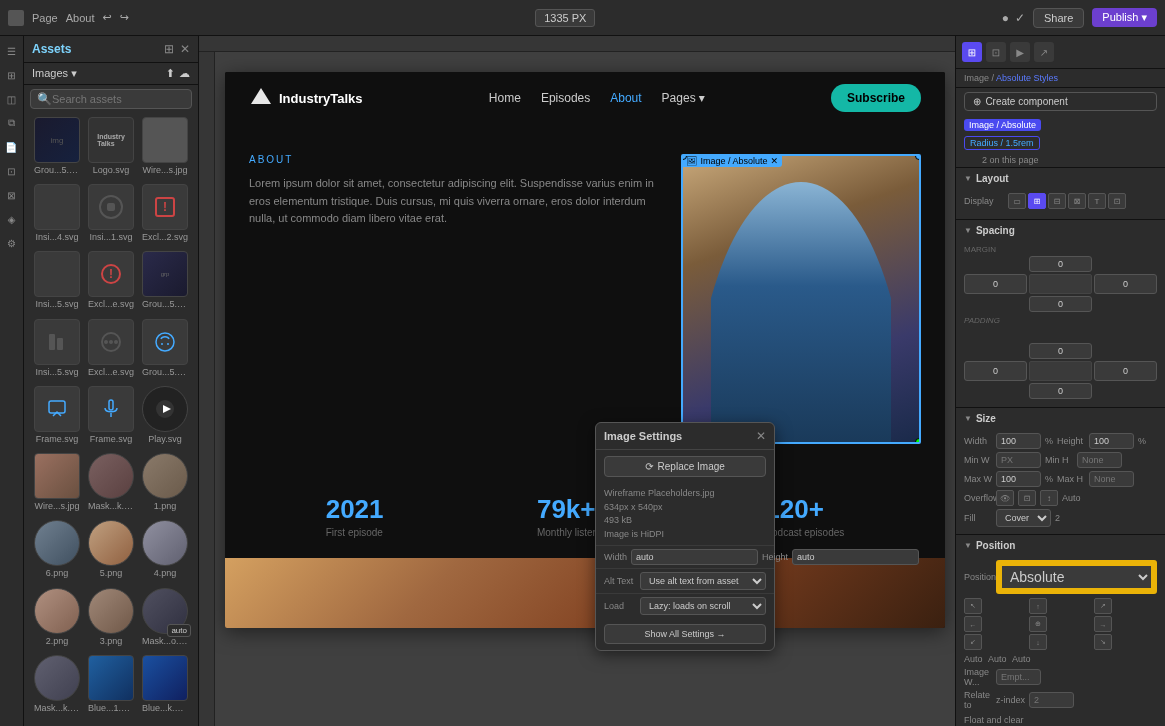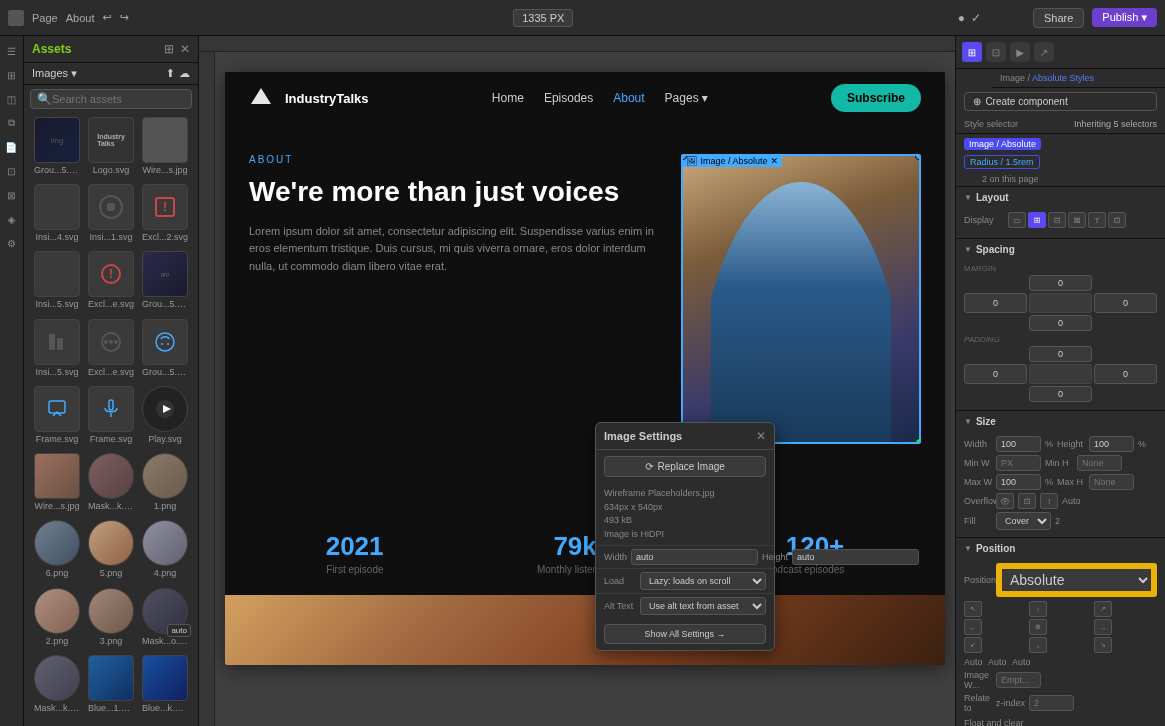--- a/index.html
+++ b/index.html
@@ -14,21 +14,21 @@
       justify-content: space-between;
       padding: 0 8px;
       border-bottom: 1px solid #111;
       flex-shrink: 0;
     }
     .top-bar-left { display: flex; align-items: center; gap: 8px; color: #aaa; font-size: 11px; }
     .top-bar-left .logo { width: 16px; height: 16px; background: #555; border-radius: 2px; }
     .top-bar-center { display: flex; align-items: center; gap: 8px; }
     .top-bar-center .px-display { background: #3a3a3a; border: 1px solid #555; padding: 2px 8px; border-radius: 3px; font-size: 11px; color: #ccc; }
     .top-bar-right { display: flex; align-items: center; gap: 8px; }
-    .btn-share { background: #3a3a3a; border: 1px solid #555; color: #ccc; padding: 3px 10px; border-radius: 4px; cursor: pointer; font-size: 11px; margin-left: 44px; }
+    .btn-share { background: #3a3a3a; border: 1px solid #555; color: #ccc; padding: 3px 10px; border-radius: 4px; cursor: pointer; font-size: 11px; }
     .btn-publish { background: #6c3fcf; color: #fff; border: none; padding: 3px 10px; border-radius: 4px; cursor: pointer; font-size: 11px; }
     .top-bar-icons { display: flex; gap: 6px; align-items: center; color: #aaa; }
 
     
     .main-layout {
       display: flex;
       flex: 1;
       overflow: hidden;
     }
 
@@ -59,21 +59,21 @@
       flex-direction: column;
       flex-shrink: 0;
     }
     .assets-header {
       display: flex;
       align-items: center;
       justify-content: space-between;
       padding: 6px 8px;
       border-bottom: 1px solid #111;
     }
-    .assets-title { font-size: 12px; font-weight: 600; color: #84cc16; }
+    .assets-title { font-size: 12px; font-weight: 600; color: #7dd3fc; }
     .assets-header-icons { display: flex; gap: 6px; color: #888; }
     .assets-dropdown {
       display: flex; align-items: center; padding: 4px 8px; border-bottom: 1px solid #111;
     }
     .assets-dropdown span { font-size: 11px; color: #ccc; }
     .assets-dropdown-icons { display: flex; gap: 4px; margin-left: auto; }
     .search-bar {
       margin: 4px 6px;
       display: flex; align-items: center;
       background: #3a3a3a;
@@ -126,21 +126,21 @@
     }
 
     
     .site-nav {
       background: #0f0f0f;
       display: flex;
       align-items: center;
       justify-content: space-between;
       padding: 12px 24px;
     }
-    .site-logo { display: flex; align-items: center; gap: 12px; }
+    .site-logo { display: flex; align-items: center; gap: 6px; }
     .site-logo-icon { width: 24px; height: 24px; }
     .site-logo-text { color: #fff; font-size: 13px; font-weight: 600; }
     .site-nav-links { display: flex; gap: 20px; }
     .site-nav-links a { color: #ccc; text-decoration: none; font-size: 12px; }
     .site-nav-links a.active { color: #4af; }
     .site-nav-links .pages { display: flex; align-items: center; gap: 3px; }
     .subscribe-btn {
       background: #14b8a6; color: #000; border: none; padding: 7px 16px;
       border-radius: 20px; font-size: 12px; font-weight: 600; cursor: pointer;
     }
@@ -192,21 +192,21 @@
       border-radius: 50%;
     }
 
     
     .stats-row {
       background: #0f0f0f;
       display: flex;
       justify-content: space-around;
       padding: 20px 24px;
     }
-    .stat-item { text-align: right; margin-top: 37px; }
+    .stat-item { text-align: left; }
     .stat-num { font-size: 26px; font-weight: 700; color: #4af; }
     .stat-label { font-size: 10px; color: #666; margin-top: 2px; }
 
     
     .img-settings-modal {
       position: absolute;
       top: 370px;
       left: 380px;
       width: 180px;
       background: #2c2c2c;
@@ -267,21 +267,21 @@
       flex-direction: column;
       flex-shrink: 0;
       overflow-y: auto;
     }
     .right-panel-toolbar {
       display: flex; gap: 4px; padding: 6px 6px; border-bottom: 1px solid #111;
       flex-wrap: wrap;
     }
     .rt-icon { width: 20px; height: 20px; background: #3a3a3a; border-radius: 3px; display: flex; align-items: center; justify-content: center; color: #888; font-size: 10px; cursor: pointer; }
     .rt-icon.active { background: #5a4af0; color: #fff; }
-    .breadcrumb-row { padding: 4px 8px; font-size: 9px; color: #888; border-bottom: 1px solid #111; margin-left: 36px; }
+    .breadcrumb-row { padding: 4px 8px; font-size: 9px; color: #888; border-bottom: 1px solid #111; }
     .breadcrumb-row span.active { color: #5a7aff; }
     .create-component-btn {
       margin: 4px 8px;
       background: transparent; border: 1px solid #555; color: #ccc;
       padding: 3px 8px; border-radius: 4px; cursor: pointer; font-size: 10px;
       display: flex; align-items: center; gap: 4px;
     }
     .style-selector-row {
       padding: 4px 8px;
       display: flex; align-items: center; gap: 4px;
@@ -616,21 +616,20 @@
               <span>Pages</span>
               <span>▾</span>
             </a>
           </div>
           <button class="subscribe-btn">Subscribe</button>
         </div>
 
         <div class="about-section">
           <div class="about-text">
             <div class="about-label">ABOUT</div>
-            <h1 class="about-heading">We're more than just voices</h1>
             <p class="about-body">Lorem ipsum dolor sit amet, consectetur adipiscing elit. Suspendisse varius enim in eros elementum tristique. Duis cursus, mi quis viverra ornare, eros dolor interdum nulla, ut commodo diam libero vitae erat.</p>
           </div>
           <div class="about-image-wrap">
             <div class="about-image-inner">
               <div class="person-head"></div>
               <div class="person-silhouette"></div>
             </div>
             <div class="selection-badge">
               <span>🖼</span>
                 <span>Image / Absolute</span>
@@ -676,29 +675,29 @@
           <div>493 kB</div>
           <div>Image is HiDPI</div>
         </div>
         <div class="modal-field">
           <span class="modal-field-label">Width</span>
           <input class="modal-field-input" value="auto" style="">
           <span class="modal-field-label">Height</span>
           <input class="modal-field-input" value="auto" style="">
         </div>
         <div class="modal-field">
+          <span class="modal-field-label">Alt Text</span>
+          <select class="modal-field-select">
+            <option value="Use alt text from asset">Use alt text from asset</option>
+          </select>
+        </div>
+        <div class="modal-field">
           <span class="modal-field-label">Load</span>
           <select class="modal-field-select">
             <option value="Lazy: loads on scroll">Lazy: loads on scroll</option>
-          </select>
-        </div>
-        <div class="modal-field">
-          <span class="modal-field-label">Alt Text</span>
-          <select class="modal-field-select">
-            <option value="Use alt text from asset">Use alt text from asset</option>
           </select>
         </div>
         <div class="show-all-btn">Show All Settings →</div>
       </div>
 
     </div>
   </div>
 
   <div class="right-panel">
     <div class="right-panel-toolbar">
@@ -711,24 +710,20 @@
     <div class="breadcrumb-row">
       <span>Image / </span>
       <span class="active">Absolute Styles</span>
     </div>
 
     <button class="create-component-btn">
       <span>⊕</span>
       <span>Create component</span>
     </button>
 
-    <div class="style-selector-row">
-      <span class="style-label">Style selector</span>
-      <span class="style-inherit">Inheriting 5 selectors</span>
-    </div>
     <div style="padding:2px 8px;">
       <span class="style-tag">Image / Absolute</span>
     </div>
     <div style="padding:2px 8px 4px;">
       <span class="radius-tag">Radius / 1.5rem</span>
     </div>
     <div class="on-page-text">2 on this page</div>
 
     <div class="section-header">
       <span class="chevron">▼</span>
@@ -758,21 +753,21 @@
         <div></div>
         <input class="spacing-input" value="0" style="">
         <div></div>
         <input class="spacing-input" value="0" style="">
         <div style="background:#3a3a3a;border:1px solid #444;border-radius:2px;height:20px;display:flex;align-items:center;justify-content:center;font-size:8px;color:#666;"></div>
         <input class="spacing-input" value="0" style="">
         <div></div>
         <input class="spacing-input" value="0" style="">
         <div></div>
       </div>
-      <div style="font-size:8px;color:#666;margin-bottom:2px;font-style:italic;">PADDING</div>
+      <div style="font-size:8px;color:#666;margin-bottom:18px;font-style:italic;">PADDING</div>
       <div style="display:grid;grid-template-columns:1fr 1fr 1fr;gap:2px;margin-bottom:4px;">
         <div></div>
         <input class="spacing-input" value="0" style="">
         <div></div>
         <input class="spacing-input" value="0" style="">
         <div style="background:#3a3a3a;border:1px solid #444;border-radius:2px;height:20px;"></div>
         <input class="spacing-input" value="0" style="">
         <div></div>
         <input class="spacing-input" value="0" style="">
         <div></div>

